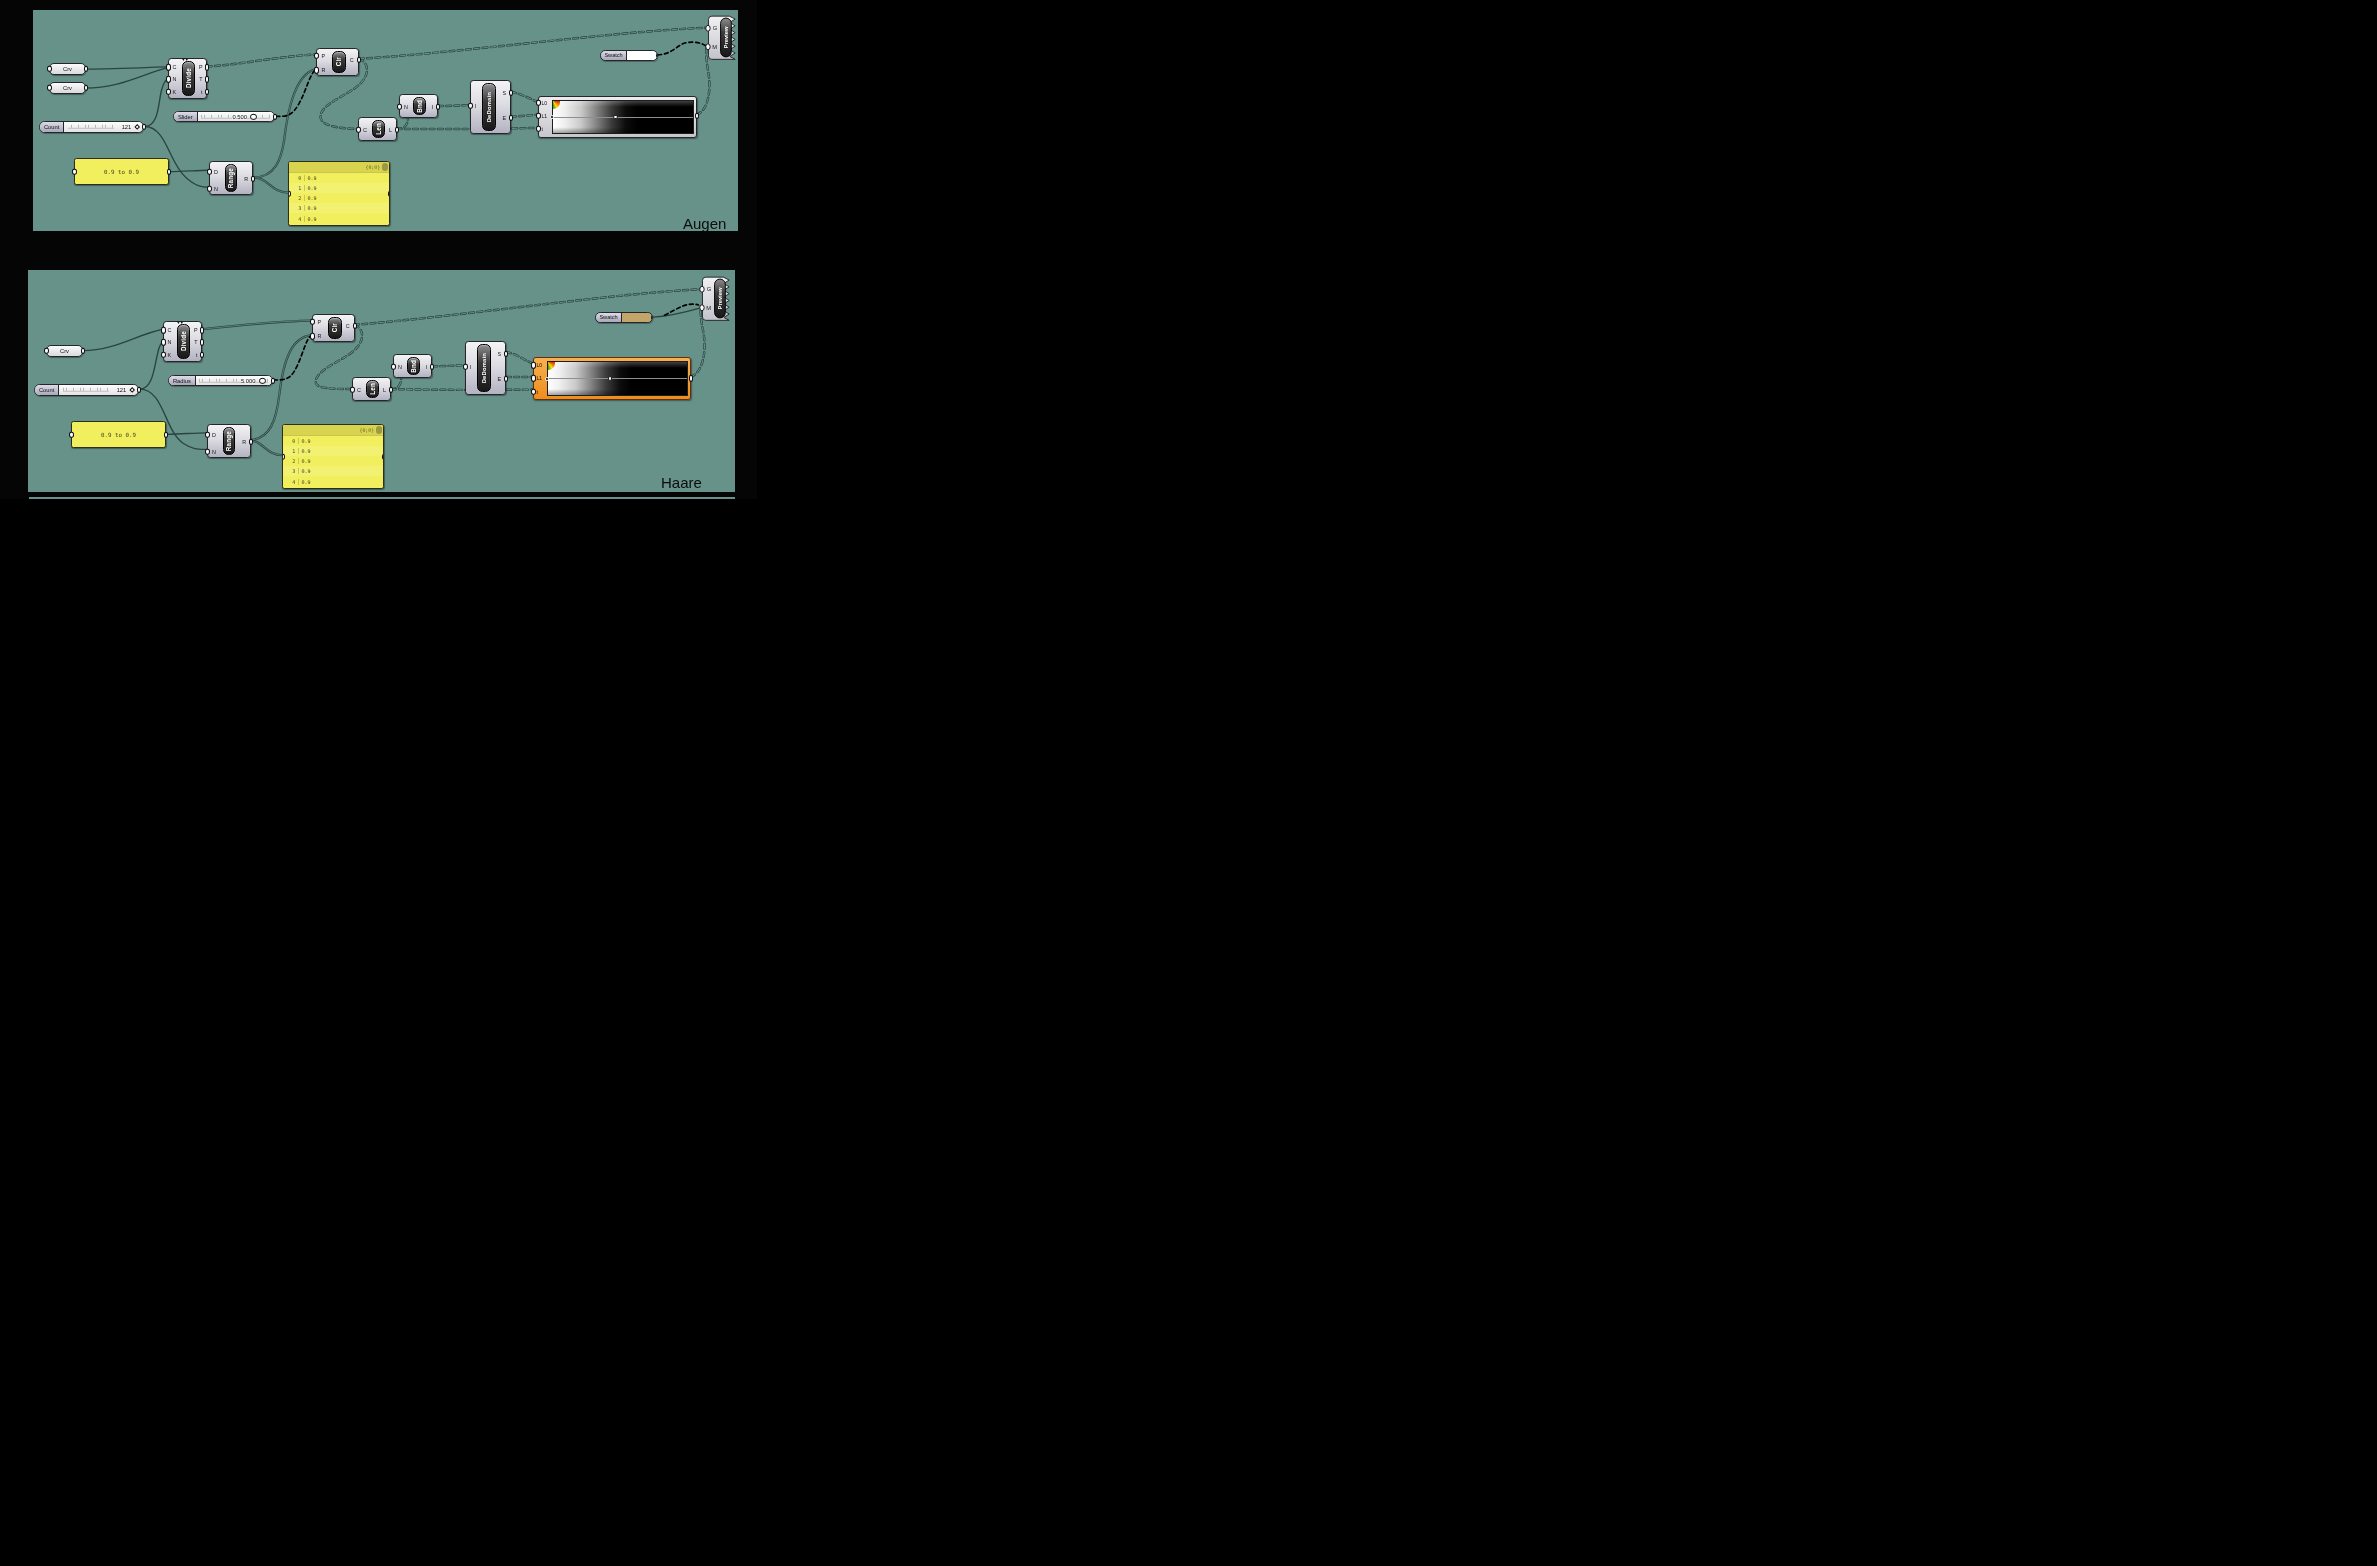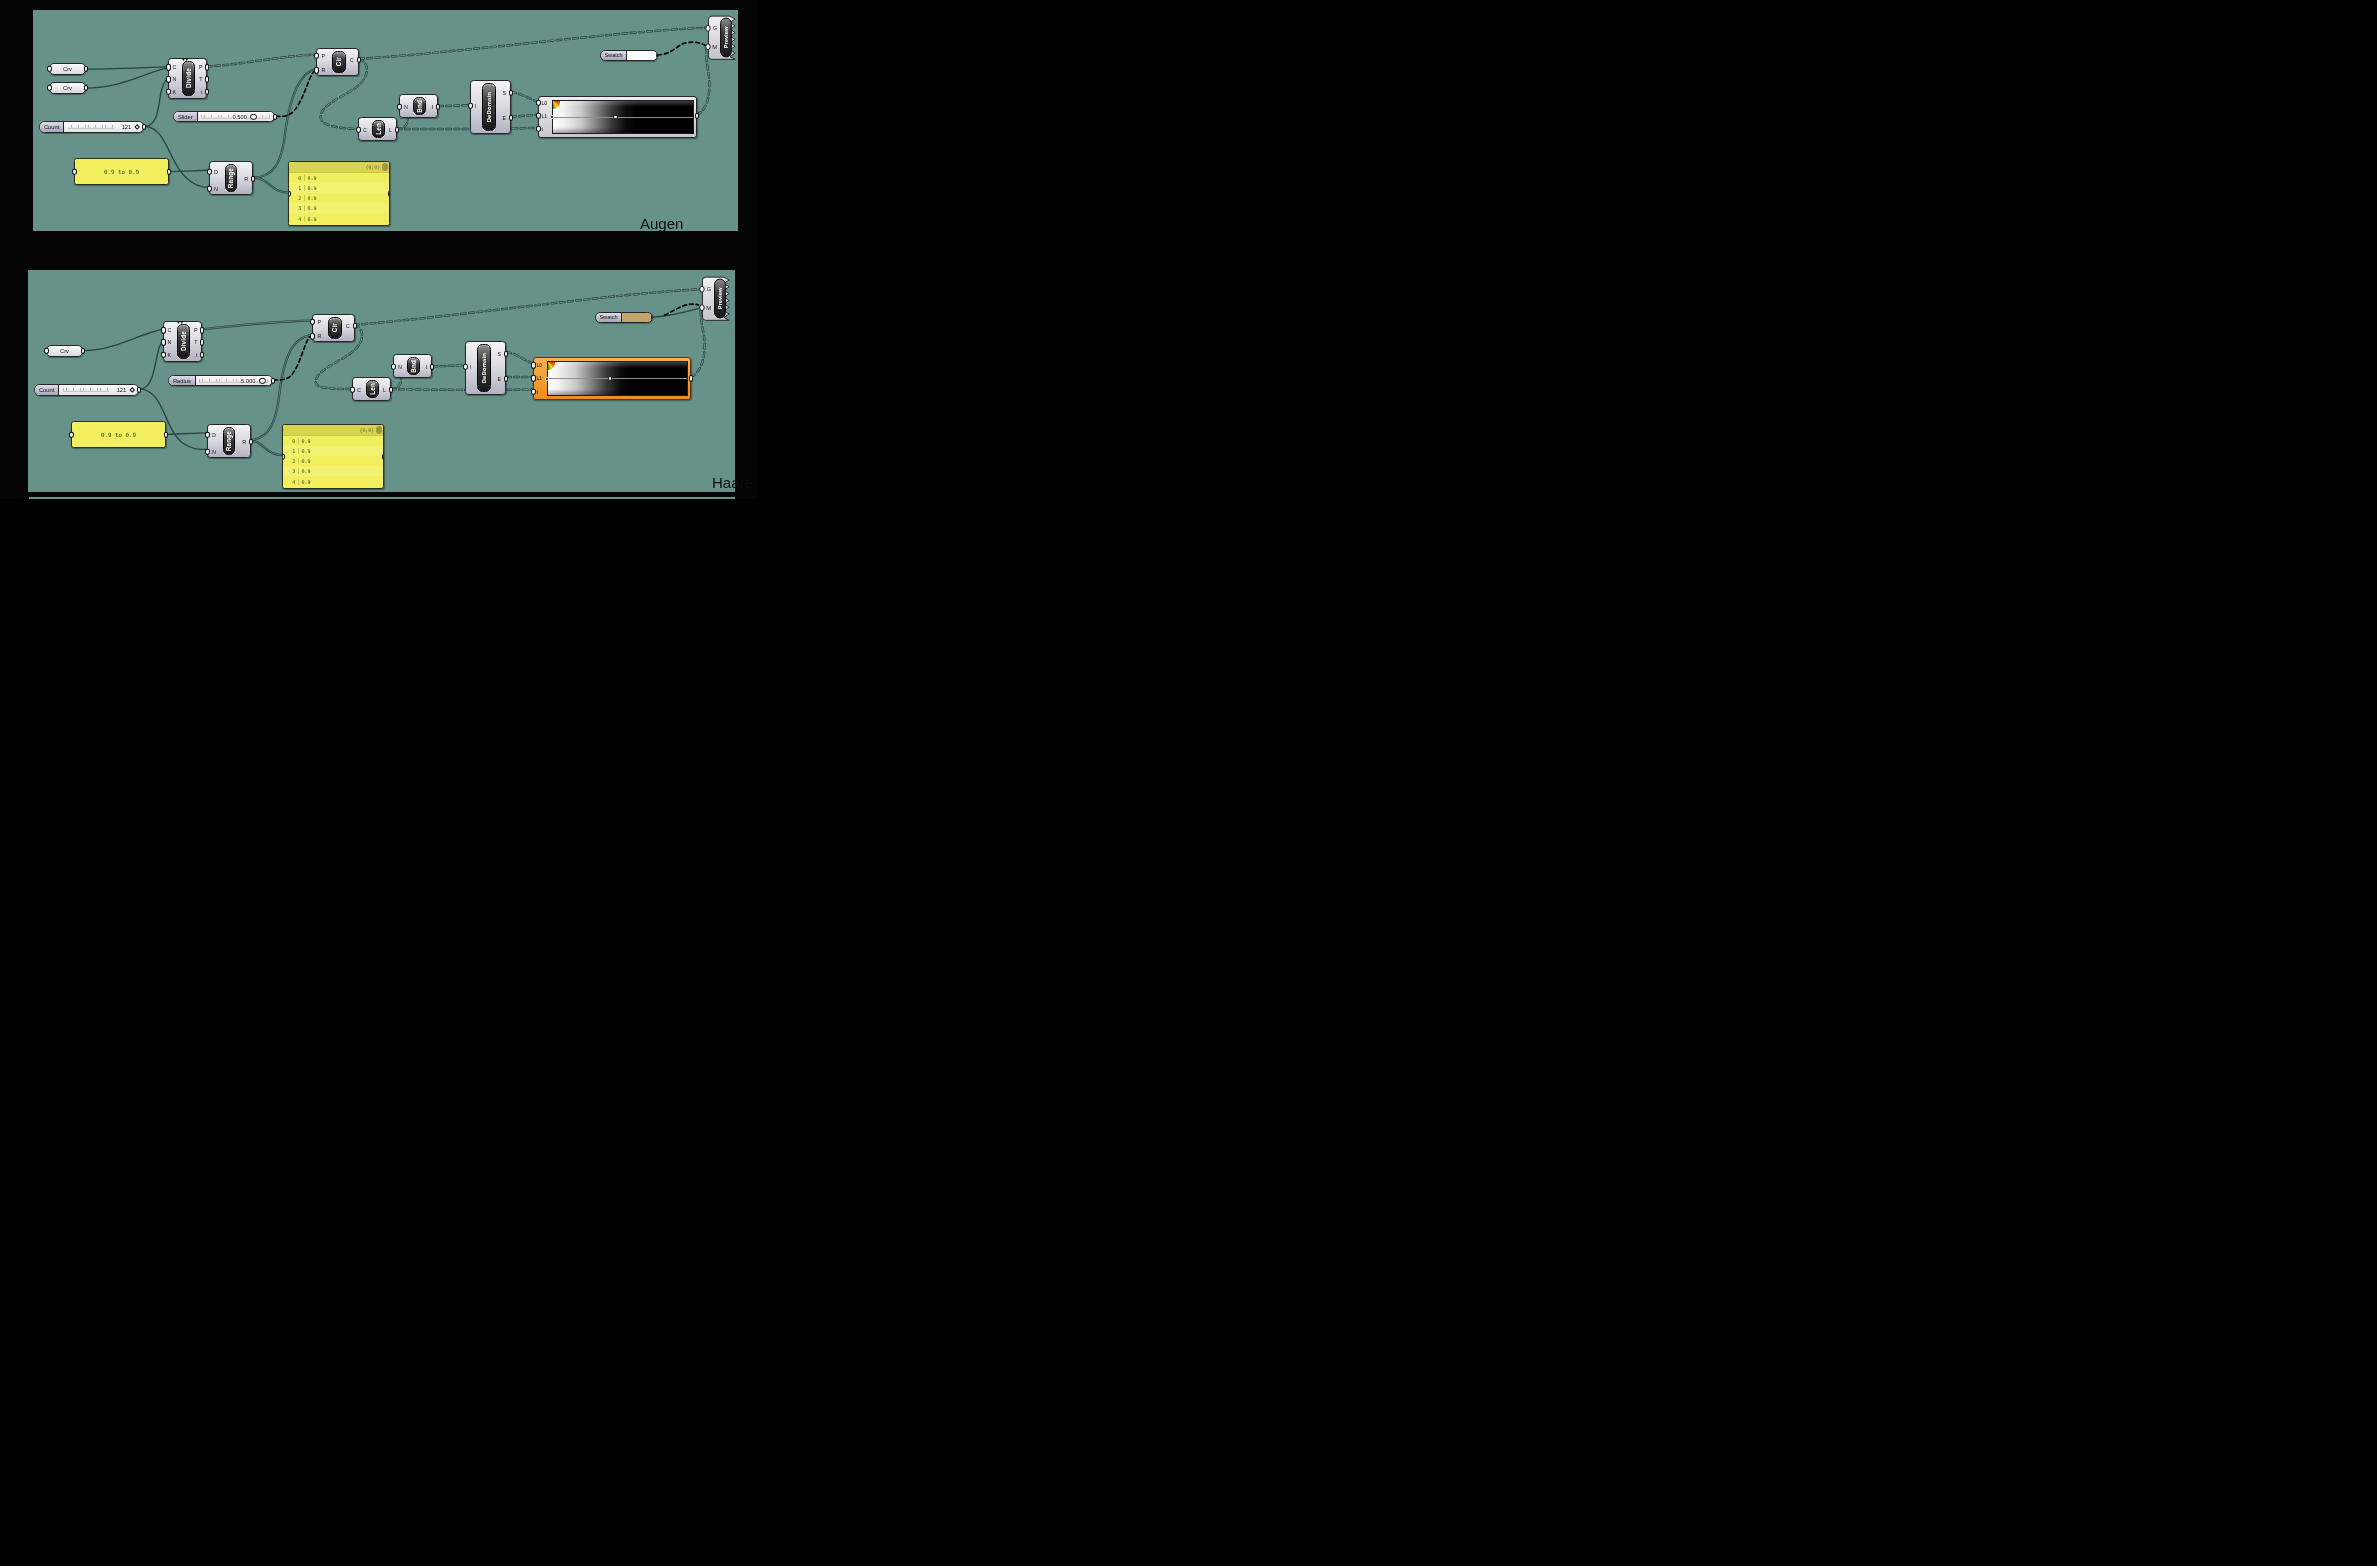--- a/index.html
+++ b/index.html
@@ -346,21 +346,21 @@
     </defs>
     <path fill="url(#pvg)" stroke="#26262a" stroke-width="2" d="M10,2 L46,2 L58,8 L47,15 L58,22 L47,29 L58,36 L47,43 L58,50 L47,57 L58,64 L47,71 L58,78 L47,85 L58,91 L10,91 Q3,91 3,84 L3,9 Q3,2 10,2 Z"></path>
     <rect x="28" y="6" width="22" height="80" rx="11" fill="url(#capg)" stroke="#000" stroke-width="2"></rect>
     <text class="pvtxt" transform="translate(43,46) rotate(-90)" text-anchor="middle">Preview</text>
     <text class="pvlab" x="12" y="31">G</text>
     <text class="pvlab" x="11" y="69">M</text>
     <ellipse cx="2" cy="27" rx="4.5" ry="6" fill="#fff" stroke="#0d0d0d" stroke-width="2"></ellipse>
     <ellipse cx="2" cy="65" rx="4.5" ry="6" fill="#fff" stroke="#0d0d0d" stroke-width="2"></ellipse>
   </svg>
 
-  <div class="title" style="left:640px;top:215px">Augen</div>
+  <div class="title" style="left:683px;top:215px">Augen</div>
 
   <div class="node crv" style="left:46px;top:345px;width:37px;height:11.7px">
     <span>Crv</span>
     <span class="port pL" style="top:50%"></span>
     <span class="port pR" style="top:50%"></span>
   </div>
 
   <div class="node" style="left:163px;top:321px;width:39px;height:41px">
     <div class="notch"></div>
     <div class="cap" style="left:13px;width:12.7px">
@@ -516,15 +516,15 @@
   <svg class="pv" style="left:701px;top:276px" width="34" height="45" viewBox="0 0 70 92">
     <path fill="url(#pvg)" stroke="#26262a" stroke-width="2" d="M10,2 L46,2 L58,8 L47,15 L58,22 L47,29 L58,36 L47,43 L58,50 L47,57 L58,64 L47,71 L58,78 L47,85 L58,91 L10,91 Q3,91 3,84 L3,9 Q3,2 10,2 Z"></path>
     <rect x="28" y="6" width="22" height="80" rx="11" fill="url(#capg)" stroke="#000" stroke-width="2"></rect>
     <text class="pvtxt" transform="translate(43,46) rotate(-90)" text-anchor="middle">Preview</text>
     <text class="pvlab" x="12" y="31">G</text>
     <text class="pvlab" x="11" y="69">M</text>
     <ellipse cx="2" cy="27" rx="4.5" ry="6" fill="#fff" stroke="#0d0d0d" stroke-width="2"></ellipse>
     <ellipse cx="2" cy="65" rx="4.5" ry="6" fill="#fff" stroke="#0d0d0d" stroke-width="2"></ellipse>
   </svg>
 
-  <div class="title" style="left:712px;top:474px">Haare</div>
+  <div class="title" style="left:661px;top:474px">Haare</div>
 </div>
 
 
 </body></html>

